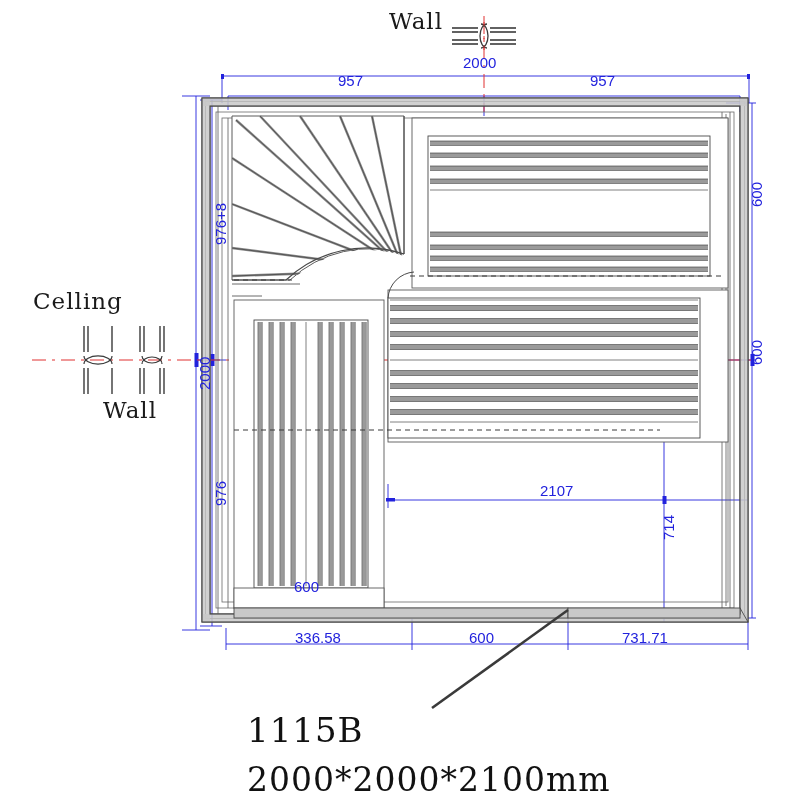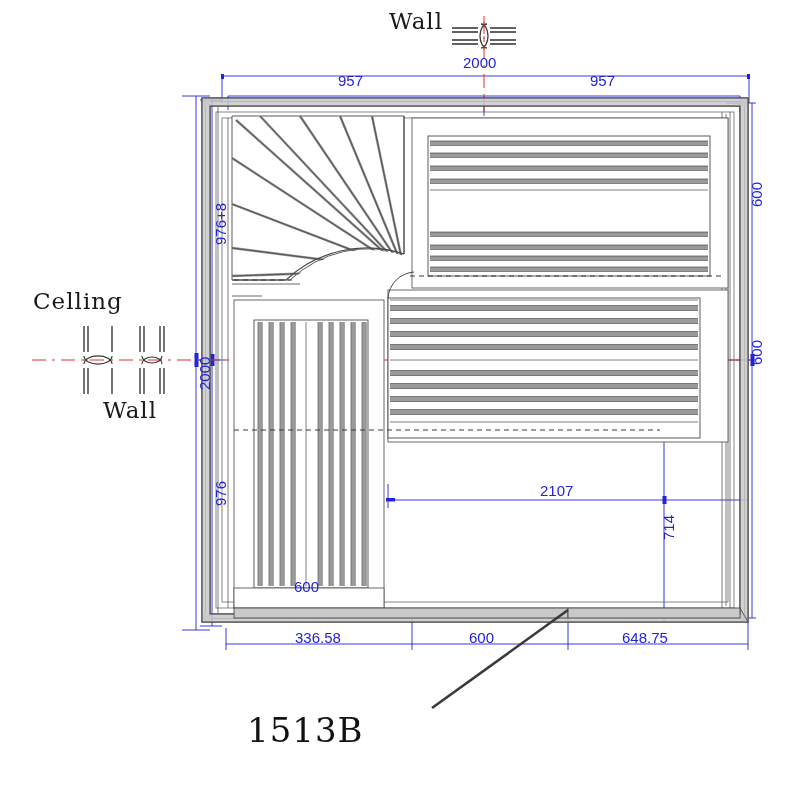--- a/index.html
+++ b/index.html
@@ -339,17 +339,18 @@
 
   <div class="lbl dim dim-v" style="left:748px;top:199px;transform:rotate(-90deg);">600</div>
   <div class="lbl dim dim-v" style="left:748px;top:357px;transform:rotate(-90deg);">600</div>
 
   <div class="lbl dim" style="left:540px;top:474px;">2107</div>
   <div class="lbl dim dim-v" style="left:660px;top:532px;transform:rotate(-90deg);">714</div>
   <div class="lbl dim" style="left:294px;top:570px;">600</div>
 
   <div class="lbl dim" style="left:295px;top:621px;">336.58</div>
   <div class="lbl dim" style="left:469px;top:621px;">600</div>
-  <div class="lbl dim" style="left:622px;top:621px;">648.75</div>
-
-  <div class="lbl title" style="left:247px;top:702px;">1513B</div>
+  <div class="lbl dim" style="left:622px;top:621px;">731.71</div>
+
+  <div class="lbl title" style="left:247px;top:702px;">1115B</div>
+  <div class="lbl title small" style="left:247px;top:752px;">2000*2000*2100mm</div>
 
 </div>
 
 </body></html>

